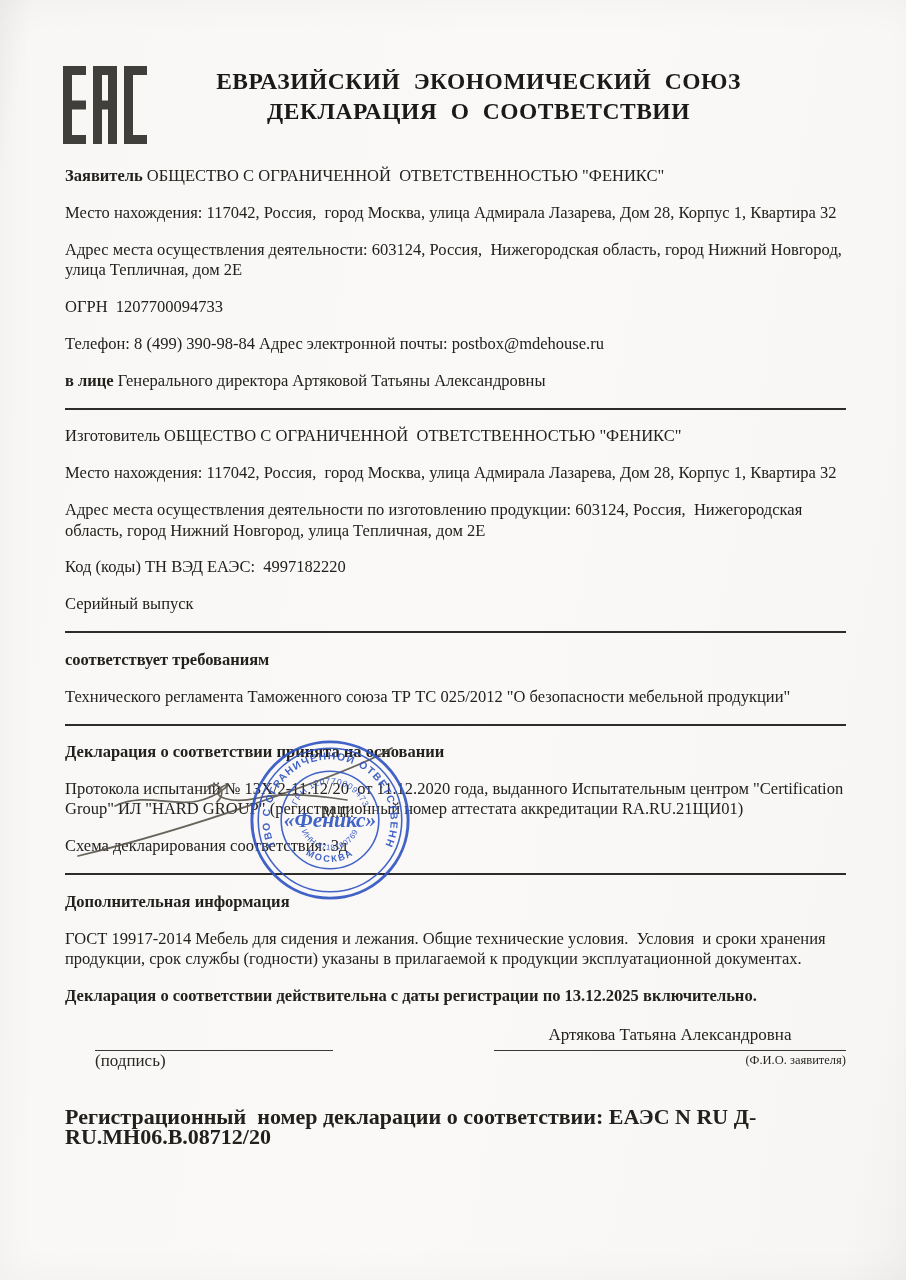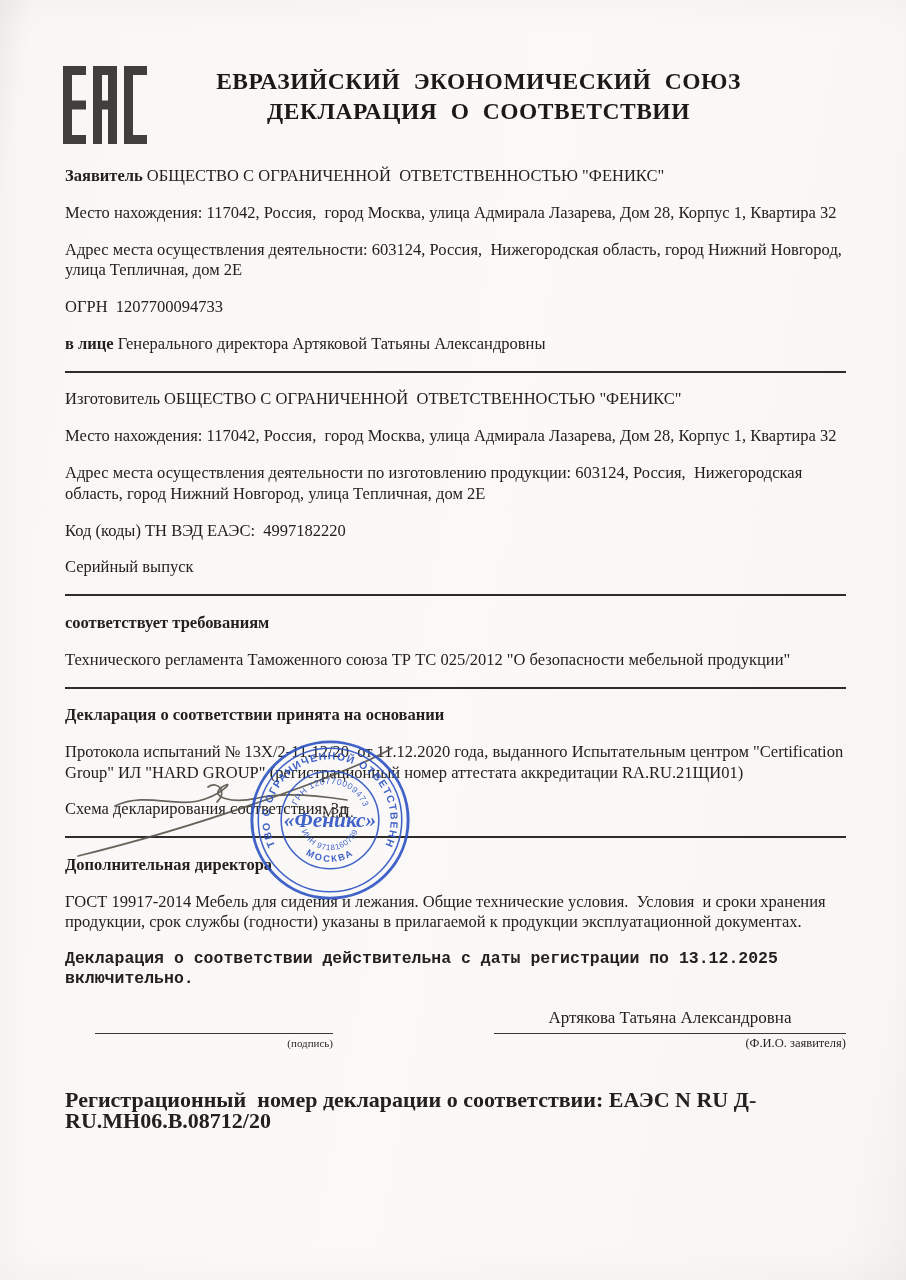--- a/index.html
+++ b/index.html
@@ -12,21 +12,21 @@
   .content{position:absolute;left:65px;top:56px;width:781px;}
   .hdr{display:flex;align-items:flex-start;margin-bottom:22px;}
   .eac{width:84px;height:78px;margin:10px 0 0 -2px;flex:0 0 auto;}
   .title{flex:1;text-align:center;font-weight:bold;font-size:23.5px;line-height:30px;
          letter-spacing:.5px;word-spacing:7px;margin-top:10px;padding-right:36px;color:#1c1a18;}
   .line{font-size:16.5px;line-height:20.4px;white-space:pre-wrap;}
   .bd{font-weight:bold;}
   .rule{border:none;border-top:2.2px solid #2e2c29;margin:3px 0 2px;}
   .sig-row{position:relative;height:62px;margin-top:8px;}
   .sig-left{position:absolute;left:30px;top:27px;width:238px;border-top:1.7px solid #3a3834;
-            text-align:right;font-size:11px;line-height:15px;padding-top:2px;color:#2a2825;}
+            text-align:left;font-size:17px;line-height:15px;padding-top:2px;color:#2a2825;}
   .sig-right{position:absolute;right:0;top:0;width:352px;text-align:center;}
   .sig-name{font-size:17px;line-height:24px;}
   .sig-rule{border:none;border-top:1.7px solid #3a3834;margin:3px 0 2px;}
   .sig-cap{font-size:12.5px;line-height:15px;color:#2a2825;text-align:right;}
   .reg{margin-top:20px;}
   .reg .line{font-weight:bold;font-size:22px;}
   .reg .line + .line{margin-top:7px;}
   .mp{position:absolute;left:322px;top:804px;font-size:15px;color:#33312d;}
   .overlay{position:absolute;pointer-events:none;}
   .stamp{left:247px;top:737px;width:166px;height:166px;opacity:.9;}
@@ -59,20 +59,21 @@
         <div>ЕВРАЗИЙСКИЙ ЭКОНОМИЧЕСКИЙ СОЮЗ</div>
         <div>ДЕКЛАРАЦИЯ О СООТВЕТСТВИИ</div>
       </div>
     </div>
 
     <div>
       <p class="line"><span class="bd">Заявитель </span><span>ОБЩЕСТВО С ОГРАНИЧЕННОЙ  ОТВЕТСТВЕННОСТЬЮ "ФЕНИКС"</span></p>
       <p class="line">Место нахождения: 117042, Россия,  город Москва, улица Адмирала Лазарева, Дом 28, Корпус 1, Квартира 32</p>
       <p class="line">Адрес места осуществления деятельности: 603124, Россия,  Нижегородская область, город Нижний Новгород, улица Тепличная, дом 2Е</p>
       <p class="line">ОГРН  1207700094733</p>
+      <p class="line">Телефон: 8 (499) 390-98-84 Адрес электронной почты: postbox@mdehouse.ru</p>
       <p class="line"><span class="bd">в лице </span><span>Генерального директора Артяковой Татьяны Александровны</span></p>
     </div>
 
     <hr class="rule">
 
     <div>
       <p class="line">Изготовитель ОБЩЕСТВО С ОГРАНИЧЕННОЙ  ОТВЕТСТВЕННОСТЬЮ "ФЕНИКС"</p>
       <p class="line">Место нахождения: 117042, Россия,  город Москва, улица Адмирала Лазарева, Дом 28, Корпус 1, Квартира 32</p>
       <p class="line">Адрес места осуществления деятельности по изготовлению продукции: 603124, Россия,  Нижегородская область, город Нижний Новгород, улица Тепличная, дом 2Е</p>
       <p class="line">Код (коды) ТН ВЭД ЕАЭС:  4997182220</p>
@@ -90,25 +91,25 @@
 
     <div>
       <p class="line bd">Декларация о соответствии принята на основании</p>
       <p class="line">Протокола испытаний № 13Х/2-11.12/20  от 11.12.2020 года, выданного Испытательным центром "Certification Group" ИЛ "HARD GROUP" (регистрационный номер аттестата аккредитации RA.RU.21ЩИ01)</p>
       <p class="line">Схема декларирования соответствия: 3д</p>
     </div>
 
     <hr class="rule">
 
     <div>
-      <p class="line bd">Дополнительная директора</p>
+      <p class="line bd">Дополнительная информация</p>
       <p class="line">ГОСТ 19917-2014 Мебель для сидения и лежания. Общие технические условия.  Условия  и сроки хранения продукции, срок службы (годности) указаны в прилагаемой к продукции эксплуатационной документах.</p>
     </div>
 
-    <p class="line bd" style="margin-top:8px;font-family:Liberation Mono, monospace;">Декларация о соответствии действительна с даты регистрации по 13.12.2025 включительно.</p>
+    <p class="line bd" style="margin-top:8px;">Декларация о соответствии действительна с даты регистрации по 13.12.2025 включительно.</p>
 
     <div class="sig-row">
       <div class="sig-left">
         <span>(подпись)</span>
       </div>
       <div class="sig-right">
         <div class="sig-name">Артякова Татьяна Александровна</div>
         <hr class="sig-rule">
         <div class="sig-cap">(Ф.И.О. заявителя)</div>
       </div>

